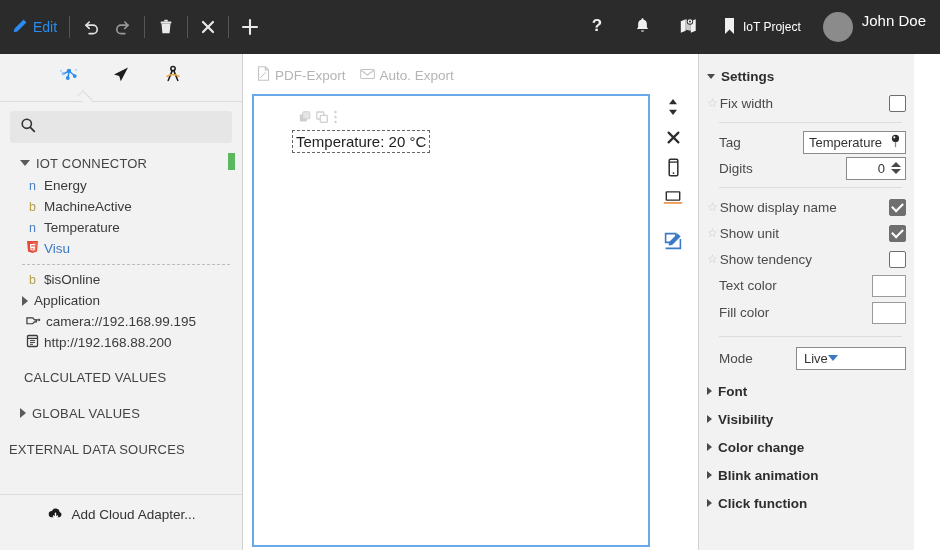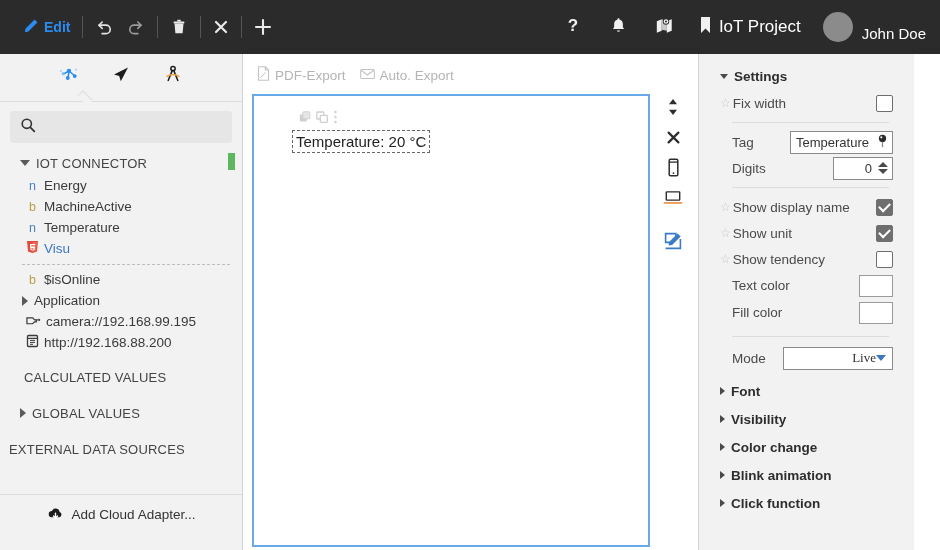--- a/index.html
+++ b/index.html
@@ -9,34 +9,34 @@
     background: #ffffff;
     overflow: hidden;
   }
   body { position: relative; }
 
   
   #topbar {
     position: absolute; left:0; top:0; width:940px; height:54px;
     background:#2b2b2b; display:flex; align-items:center;
   }
-  #topbar-left { display:flex; align-items:center; padding-left:17px; gap:0px;font-weight:bold; }
+  #topbar-left { display:flex; align-items:center; padding-left:6px; gap:0px; }
   .tb-btn {
     display:flex; align-items:center; justify-content:center;
     height:32px; min-width:28px; padding:0 6px; cursor:pointer;
   }
   .tb-edit { color:#2a8cf0; font-size:14px; gap:5px; }
   .tb-sep { width:1px; height:22px; background:#555; margin:0 6px; }
   .tb-ico svg { display:block; }
   #topbar-right {
     margin-left:auto; display:flex; align-items:center; gap:0; padding-right:14px;
   }
   #topbar-right .tb-btn { padding:0 14px; }
-  .tb-proj { color:#ffffff; font-size:17px; display:flex; align-items:center; gap:7px; padding:0 10px; cursor:pointer;}
-  .tb-user { color:#ffffff; font-size:15px; display:flex; align-items:flex-end; gap:9px; padding:0 0 0 12px; cursor:pointer;}
+  .tb-proj { color:#ffffff; font-size:12px; display:flex; align-items:center; gap:7px; padding:0 10px; cursor:pointer;}
+  .tb-user { color:#ffffff; font-size:15px; display:flex; align-items:flex-start; gap:9px; padding:0 0 0 12px; cursor:pointer;}
   .avatar-wrap{position:relative;display:flex;align-items:flex-end;justify-content:center;width:30px;height:30px;border-radius:50%;background:#8b8b8b;}
 
   
   #sidebar {
     position:absolute; left:0; top:54px; width:243px; height:496px;
     background:#f2f2f3; border-right:1px solid #d2d2d2;
   }
   #side-tabs { height:38px; display:flex; align-items:center; justify-content:center; gap:22px; padding-top:6px;}
   .side-tab { width:30px;height:28px;display:flex;align-items:center;justify-content:center;cursor:pointer;}
   #side-tab-underline { position:relative; height:10px; border-bottom:1px solid #dcdcdc; }
@@ -99,21 +99,21 @@
   #canvas-tools {
     position:absolute; left:415px; top:40px; width:30px;
     display:flex; flex-direction:column; align-items:center; gap:0;
   }
   .ctool { width:30px;height:30px;display:flex;align-items:center;justify-content:center;cursor:pointer; }
   .ctool.gap { margin-top:14px; }
 
   
   #settings {
     position:absolute; left:698px; top:54px; width:216px; height:496px;
-    background:#f2f2f3; border-left:1px solid #d2d2d2; padding:0 21px;
+    background:#f2f2f3; border-left:1px solid #d2d2d2; padding:0 8px;
   }
   .sec-head {
     display:flex; align-items:center; gap:6px; font-size:13.5px; font-weight:bold;
     color:#2d2d2d; height:28px; cursor:pointer;
   }
   .sec-head.first { margin-top:8px; }
   .caret-dn-sm { width:0;height:0;border-left:4px solid transparent;border-right:4px solid transparent;border-top:5px solid #4a4a4a; }
   .caret-rt-sm { width:0;height:0;border-top:4px solid transparent;border-bottom:4px solid transparent;border-left:5px solid #4a4a4a; }
 
   .row {
@@ -132,21 +132,21 @@
     transform:rotate(45deg) translate(-1px,-1px);
   }
   .divider { border-top:1px solid #dcdcdc; margin:6px 4px 6px 12px; }
 
   .field {
     height:23px; border:1px solid #8a8a8a; background:#fff;
     display:flex; align-items:center; font-size:13px; color:#333;
   }
   #tag-field { width:103px; justify-content:space-between; padding:0 4px 0 5px; cursor:text;}
   #digits-field { width:60px; justify-content:flex-end; padding:0 4px; gap:6px; cursor:text;}
-  #mode-field { width:110px; justify-content:flex-end; padding:0 6px 0 7px; cursor:pointer;font-family:Liberation Serif, serif;}
+  #mode-field { width:110px; justify-content:flex-start; padding:0 6px 0 7px; cursor:pointer;}
   .stepper { display:flex; flex-direction:column; gap:2px; }
   .st-up { width:0;height:0;border-left:5px solid transparent;border-right:5px solid transparent;border-bottom:5px solid #4a4a4a; }
   .st-dn { width:0;height:0;border-left:5px solid transparent;border-right:5px solid transparent;border-top:5px solid #4a4a4a; }
   .swatch { width:34px;height:22px;border:1px solid #9a9a9a;background:#fff;cursor:pointer; }
   .row.color { height:27px; }
   .sel-caret { width:0;height:0;border-left:5px solid transparent;border-right:5px solid transparent;border-top:6px solid #3a78c2; }
 </style>
 </head>
 <body>
 

